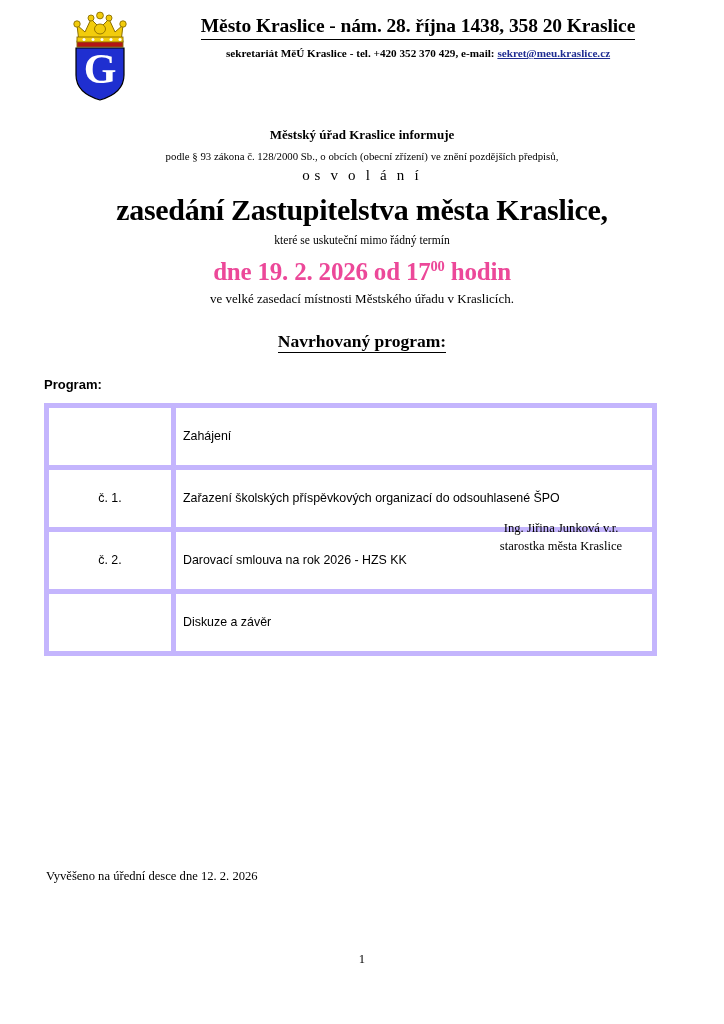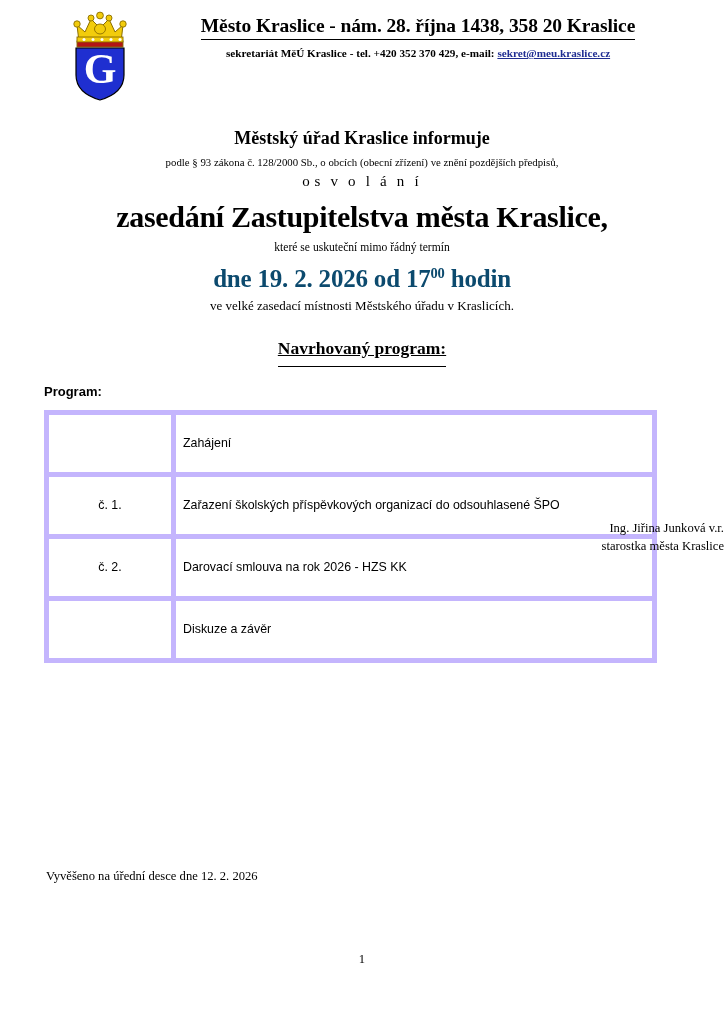--- a/index.html
+++ b/index.html
@@ -69,21 +69,21 @@
     color: #1f2d92;
     text-decoration: underline;
   }
 
   
   .notice {
     margin-top: 20px;
     text-align: center;
   }
   .notice-line1 {
-    font-size: 18px;
+    font-size: 13px;
     font-weight: bold;
     line-height: 1.35;
   }
   .notice-line2 {
     font-size: 10.8px;
     line-height: 1.5;
     margin-top: 4px;
   }
   .notice-line3 {
     font-size: 15px;
@@ -106,21 +106,21 @@
 
   .subline {
     margin-top: 5px;
     font-size: 11.6px;
     line-height: 1.4;
   }
   .subline b { font-weight: normal; }
 
   .date-line {
     margin-top: 8px;
-    color: #0c4a6e;
+    color: #ec4899;
     font-size: 25px;
     font-weight: bold;
     line-height: 1.2;
     letter-spacing: -0.2px;
   }
   .date-line sup {
     font-size: 0.58em;
     vertical-align: super;
     line-height: 0;
   }
@@ -133,22 +133,21 @@
 
   .program-heading {
     margin-top: 22px;
     text-align: center;
     font-size: 17.5px;
     font-weight: bold;
     line-height: 1.3;
   }
   .program-heading span {
     border-bottom: 1.5px solid #000;
-    padding-bottom: 8px;
-    text-decoration: underline;
+    padding-bottom: 1px;
   }
 
   
   .program-label {
     margin-top: 24px;
     margin-left: 44px;
     font-family: "Liberation Sans", sans-serif;
     font-size: 13px;
     font-weight: bold;
     line-height: 1.3;
@@ -175,21 +174,21 @@
     text-align: center;
     padding: 16px;
   }
 
   
   .signature {
     position: absolute;
     left: 0;
     top: 519px;
     width: 724px;
-    text-align: right;
+    text-align: center;
     padding-left: 398px;
     box-sizing: border-box;
     font-size: 12.6px;
     line-height: 1.45;
   }
 
   
   .posted-note {
     position: absolute;
     left: 46px;

